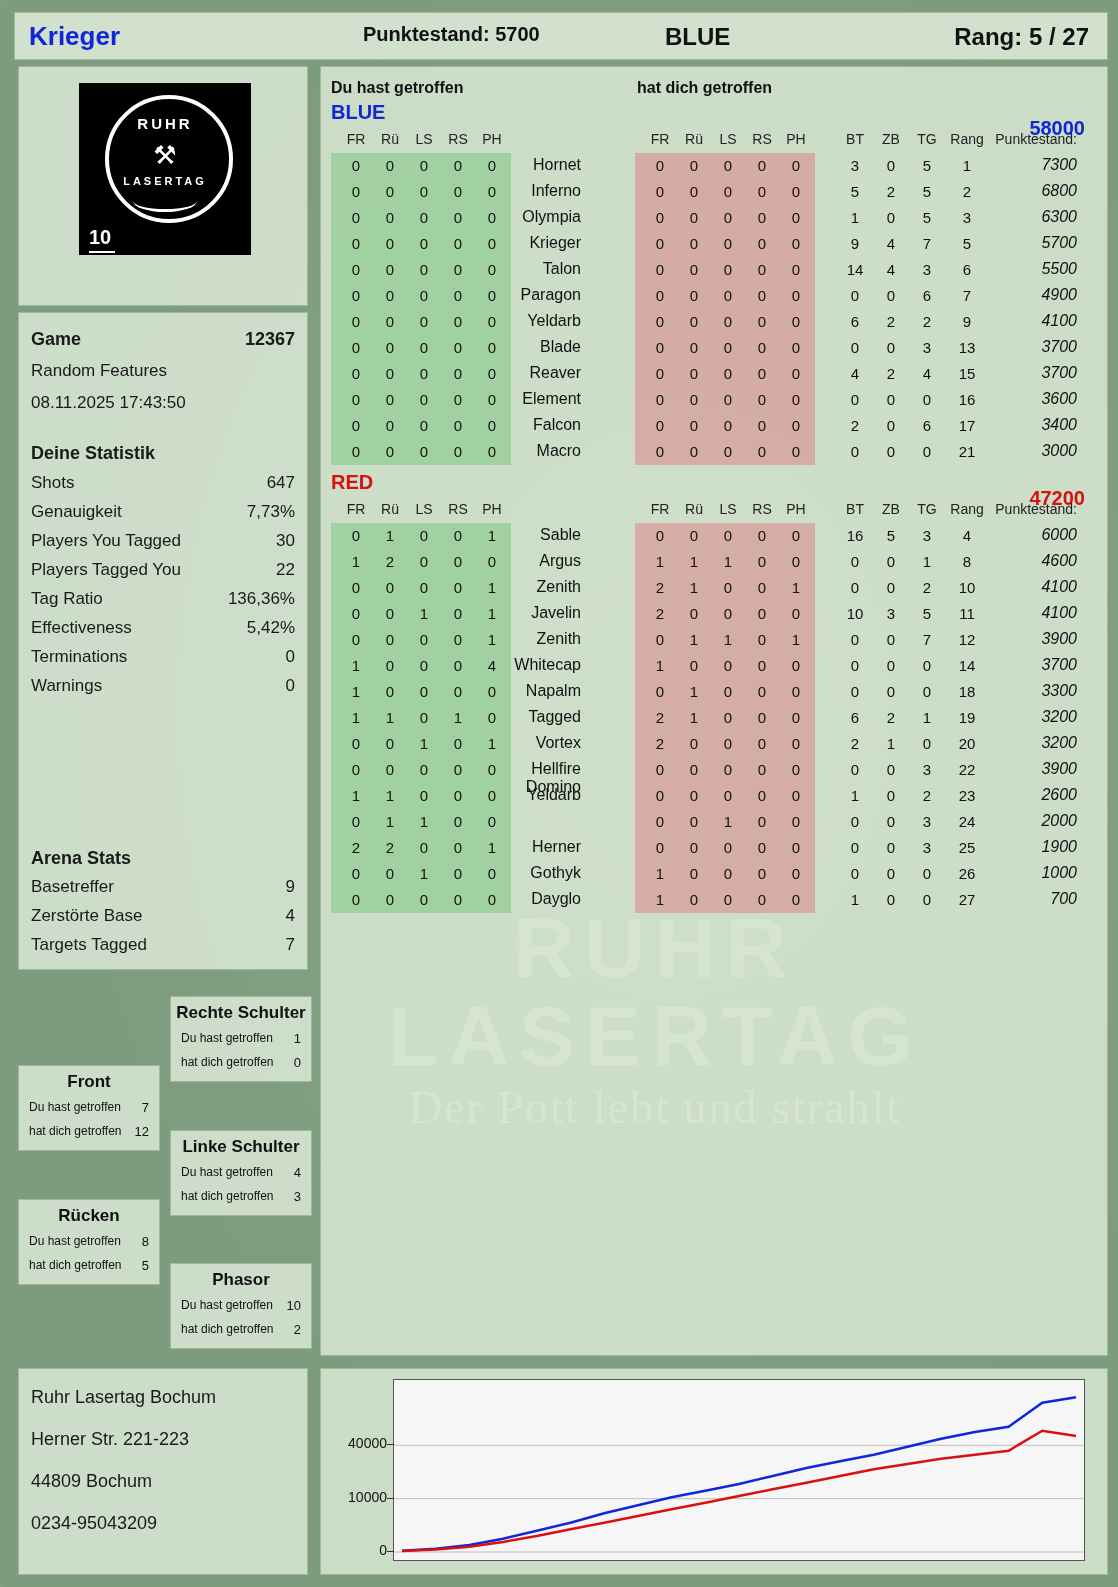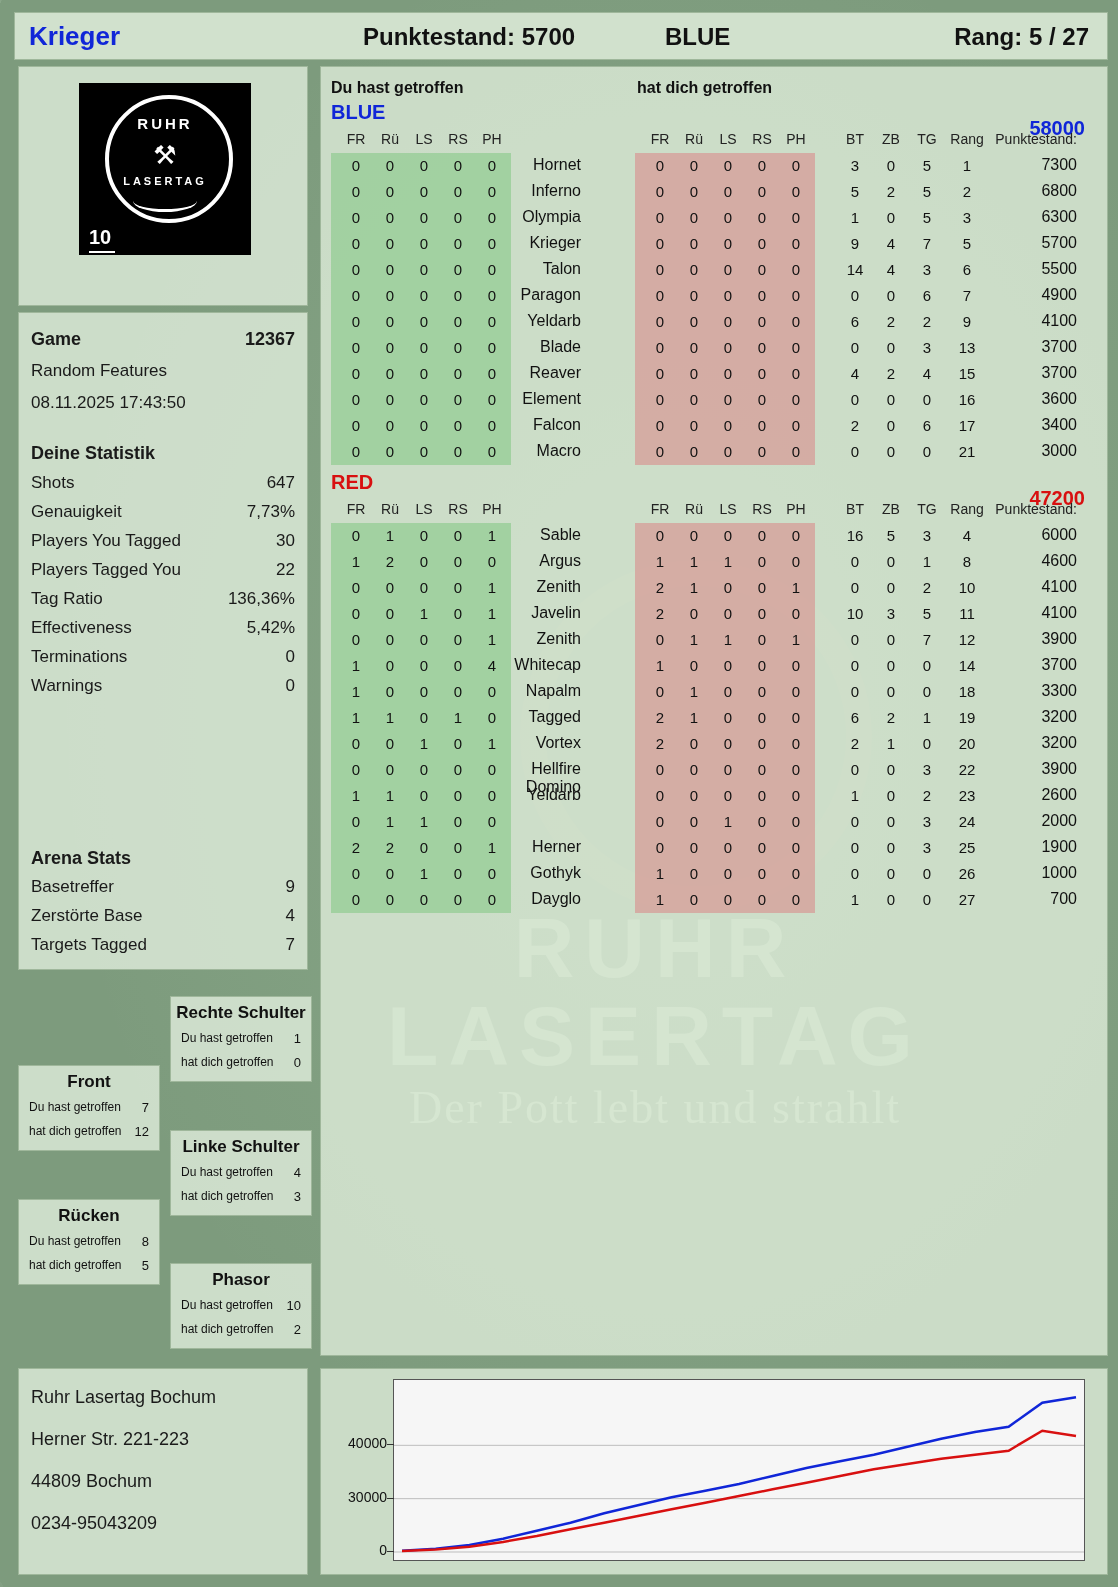--- a/index.html
+++ b/index.html
@@ -39,21 +39,21 @@
   }
   .panel{
     position:absolute;
     background:rgba(222,236,218,0.82);
     border:1px solid #9fb79b;
     z-index:2;
   }
   
   #header{left:14px;top:12px;width:1092px;height:46px;background:rgba(222,236,218,0.86);}
   #header .hname{position:absolute;left:14px;top:8px;font-size:26px;font-weight:bold;color:#1026d8;}
-  #header .hscore{position:absolute;left:348px;top:10px;font-size:24px;font-weight:bold;color:#111;}
+  #header .hscore{position:absolute;left:348px;top:10px;font-size:20px;font-weight:bold;color:#111;}
   #header .hteam{position:absolute;left:650px;top:10px;font-size:24px;font-weight:bold;color:#111;}
   #header .hrank{position:absolute;right:18px;top:10px;font-size:24px;font-weight:bold;color:#111;}
 
   
   #logo-panel{left:18px;top:66px;width:288px;height:238px;}
   .logo-box{position:absolute;left:60px;top:16px;width:172px;height:172px;background:#000;}
   .logo-ring{position:absolute;left:26px;top:12px;width:120px;height:120px;border-radius:50%;border:4px solid #fff;}
   .logo-txt-top{position:absolute;left:0;top:32px;width:172px;text-align:center;color:#fff;font-size:15px;font-weight:bold;letter-spacing:3px;}
   .logo-txt-bot{position:absolute;left:0;top:92px;width:172px;text-align:center;color:#fff;font-size:11px;font-weight:bold;letter-spacing:3px;}
   .logo-hammers{position:absolute;left:62px;top:55px;width:48px;height:34px;color:#fff;font-size:26px;text-align:center;line-height:34px;}
@@ -84,21 +84,21 @@
   
   #table-panel{left:320px;top:66px;width:786px;height:1288px;background:rgba(222,236,218,0.80);}
   .col-head{position:absolute;font-weight:bold;font-size:16px;color:#111;}
   .teamname{position:absolute;font-weight:bold;font-size:20px;}
   .teamtotal{position:absolute;font-weight:bold;font-size:20px;right:22px;margin-top:16px;}
   .hdr-cell{position:absolute;font-size:14px;color:#222;text-align:center;}
   .zone-green{position:absolute;background:rgba(150,205,150,0.78);}
   .zone-red{position:absolute;background:rgba(214,160,155,0.80);}
   .cell{position:absolute;font-size:15px;color:#111;text-align:center;}
   .pname{position:absolute;font-size:16px;color:#111;text-align:right;}
-  .pscore{position:absolute;font-size:16px;color:#111;text-align:right;}
+  .pscore{position:absolute;font-size:16px;color:#111;text-align:right;font-style:italic;}
 
   
   #chart-panel{left:320px;top:1368px;width:786px;height:205px;background:rgba(222,236,218,0.80);}
   .chart-inner{position:absolute;left:72px;top:10px;width:690px;height:180px;background:#f6f6f6;border:1px solid #555;}
   .axis-label{position:absolute;font-size:14px;color:#111;text-align:right;width:62px;}
 </style>
 </head>
 <body>
 
 <div class="bg-streaks"></div>
@@ -669,18 +669,18 @@
         <line x1="0" x2="690" y1="172" y2="172" stroke="#bdbdbd" stroke-width="1"></line>
         <line x1="0" x2="690" y1="118.66666666666667" y2="118.66666666666667" stroke="#bdbdbd" stroke-width="1"></line>
         <line x1="0" x2="690" y1="65.33333333333334" y2="65.33333333333334" stroke="#bdbdbd" stroke-width="1"></line>
         <path d="M8.0 170.7 L41.7 168.8 L75.4 165.1 L109.1 158.7 L142.8 150.7 L176.5 142.7 L210.2 133.3 L243.9 125.3 L277.6 117.3 L311.3 110.7 L345.0 104.0 L378.7 96.0 L412.4 88.0 L446.1 81.3 L479.8 74.7 L513.5 66.7 L547.2 58.7 L580.9 52.0 L614.6 46.7 L648.3 22.7 L682.0 17.3 " fill="none" stroke="#1026d8" stroke-width="2.5"></path>
         <path d="M8.0 170.9 L41.7 169.6 L75.4 166.7 L109.1 161.9 L142.8 156.0 L176.5 149.3 L210.2 142.7 L243.9 136.0 L277.6 129.3 L311.3 122.7 L345.0 116.0 L378.7 109.3 L412.4 102.7 L446.1 96.0 L479.8 89.3 L513.5 84.0 L547.2 78.7 L580.9 74.7 L614.6 70.7 L648.3 50.7 L682.0 56.0 " fill="none" stroke="#d81010" stroke-width="2.5"></path>
       </svg>
   </div>
   <div id="chart-axis">
       <div class="axis-label" style="left: 4px; top: 173px;">0</div>
       <div style="position: absolute; left: 66px; top: 182px; width: 7px; height: 1px; background: rgb(51, 51, 51);"></div>
-      <div class="axis-label" style="left: 4px; top: 119.667px;">30000</div>
+      <div class="axis-label" style="left: 4px; top: 119.667px;">10000</div>
       <div style="position: absolute; left: 66px; top: 128.667px; width: 7px; height: 1px; background: rgb(51, 51, 51);"></div>
       <div class="axis-label" style="left: 4px; top: 66.3333px;">40000</div>
       <div style="position: absolute; left: 66px; top: 75.3333px; width: 7px; height: 1px; background: rgb(51, 51, 51);"></div>
     </div>
 </div>
 
 </body></html>

